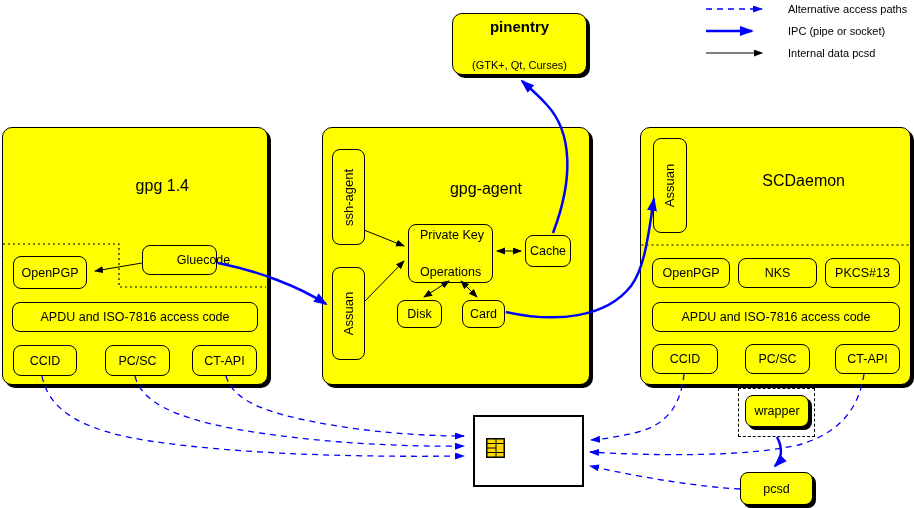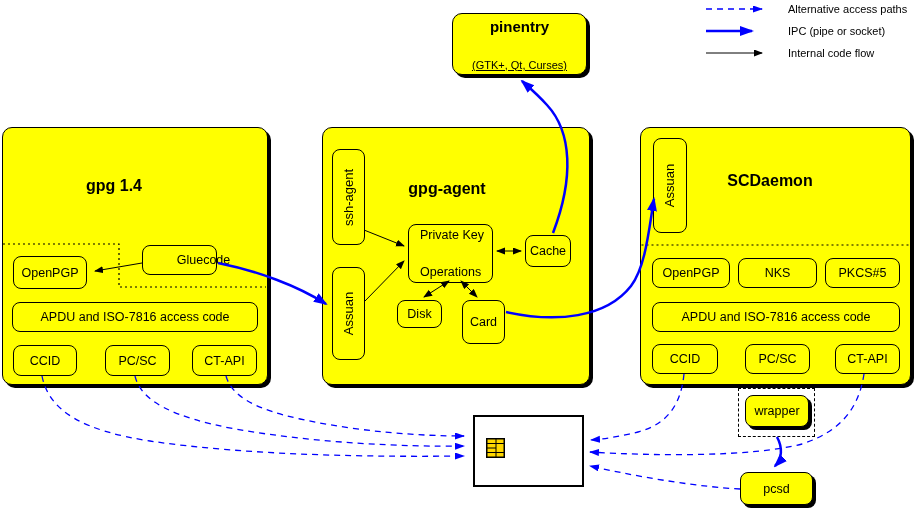--- a/index.html
+++ b/index.html
@@ -7,25 +7,25 @@
     width:914px;height:508px;position:relative;background:#ffffff;
     font-family:"Liberation Sans", sans-serif;color:#000;
     overflow:hidden;
   }
   .box{position:absolute;background:#ffff00;border:1.5px solid #000;box-sizing:border-box;}
   .shadow{box-shadow:3px 3px 0 #000;}
   .big{border-radius:10px;}
   .small{border-radius:8px;display:flex;align-items:center;justify-content:center;font-size:12.5px;}
   .vbox{border-radius:8px;display:flex;align-items:center;justify-content:center;}
   .vbox span{transform:rotate(-90deg);white-space:nowrap;font-size:13px;}
-  .title{position:absolute;font-weight:bold;font-size:16px;text-align:center;}
+  .title{position:absolute;font-weight:normal;font-size:16px;text-align:right;}
   .legend-text{position:absolute;font-size:11px;white-space:nowrap;}
   #pinentry{display:flex;flex-direction:column;align-items:center;justify-content:center;border-radius:10px;}
   #pinentry .t1{font-weight:bold;font-size:15px;}
-  #pinentry .t2{font-size:11px;margin-top:16px;text-decoration:underline;}
+  #pinentry .t2{font-size:11px;margin-top:16px;}
   #pko{border-radius:8px;display:flex;flex-direction:column;justify-content:center;padding-left:11px;font-size:12.5px;line-height:23px;}
   #wrapper-dashed{position:absolute;border:1.5px dashed #000;background:transparent;box-sizing:border-box;}
   #smartcard{position:absolute;background:#ffffff;border:2px solid #000;box-sizing:border-box;}
   svg.overlay{position:absolute;left:0;top:0;pointer-events:none;z-index:10;}
 </style>
 </head>
 <body>
 
 <div class="box big shadow" style="left:2px;top:127px;width:266px;height:258px;"></div>
 <div class="box big shadow" style="left:322px;top:127px;width:268px;height:258px;"></div>
@@ -68,35 +68,35 @@
 <div class="box" id="pko" style="left:408px;top:224px;width:85px;height:59px;gap:14px;">
   <div>Private Key</div>
   <div>Operations</div>
 </div>
 <div class="box small" style="left:525px;top:235px;width:46px;height:32px;">
     <span>Cache</span>
   </div>
 <div class="box small" style="left:397px;top:300px;width:45px;height:28px;">
     <span>Disk</span>
   </div>
-<div class="box small" style="left:462px;top:300px;width:43px;height:44px;">
+<div class="box small" style="left:462px;top:300px;width:43px;height:28px;">
     <span>Card</span>
   </div>
 
 <div class="box vbox" style="left:653px;top:138px;width:34px;height:95px;">
     <span>Assuan</span>
   </div>
 <div class="box small" style="left:652px;top:258px;width:78px;height:30px;">
     <span>OpenPGP</span>
   </div>
 <div class="box small" style="left:738px;top:258px;width:79px;height:30px;">
     <span>NKS</span>
   </div>
 <div class="box small" style="left:825px;top:258px;width:75px;height:30px;">
-    <span>PKCS#5</span>
+    <span>PKCS#13</span>
   </div>
 <div class="box small" style="left:652px;top:302px;width:248px;height:30px;">
     <span>APDU and ISO-7816 access code</span>
   </div>
 <div class="box small" style="left:652px;top:344px;width:66px;height:30px;">
     <span>CCID</span>
   </div>
 <div class="box small" style="left:745px;top:344px;width:65px;height:30px;">
     <span>PC/SC</span>
   </div>
@@ -119,21 +119,21 @@
     <line x1="1" y1="10" x2="10" y2="10" stroke="#000" stroke-width="1"></line>
     <line x1="1" y1="14.5" x2="10" y2="14.5" stroke="#000" stroke-width="1"></line>
     <line x1="10" y1="1" x2="10" y2="19" stroke="#000" stroke-width="1"></line>
     <line x1="10" y1="5.5" x2="18" y2="5.5" stroke="#000" stroke-width="1"></line>
     <line x1="10" y1="14.5" x2="18" y2="14.5" stroke="#000" stroke-width="1"></line>
   </svg>
 </div>
 
 <div class="legend-text" style="left:788px;top:3px;">Alternative access paths</div>
 <div class="legend-text" style="left:788px;top:25px;">IPC (pipe or socket)</div>
-<div class="legend-text" style="left:788px;top:47px;">Internal code flow</div>
+<div class="legend-text" style="left:788px;top:47px;">Internal data pcsd</div>
 
 <svg class="overlay" width="914" height="508" viewBox="0 0 914 508">
   <defs>
     <marker id="mBlack" markerUnits="userSpaceOnUse" markerWidth="9" markerHeight="8" refX="8" refY="3.5" orient="auto-start-reverse">
       <path d="M0,0 L9,3.5 L0,7 z" fill="#000"></path>
     </marker>
     <marker id="mBlue" markerUnits="userSpaceOnUse" markerWidth="14" markerHeight="11" refX="12" refY="5" orient="auto">
       <path d="M0,0 L14,5 L0,10 z" fill="#0000ff"></path>
     </marker>
     <marker id="mBlueS" markerUnits="userSpaceOnUse" markerWidth="10" markerHeight="8" refX="9" refY="3.5" orient="auto">

